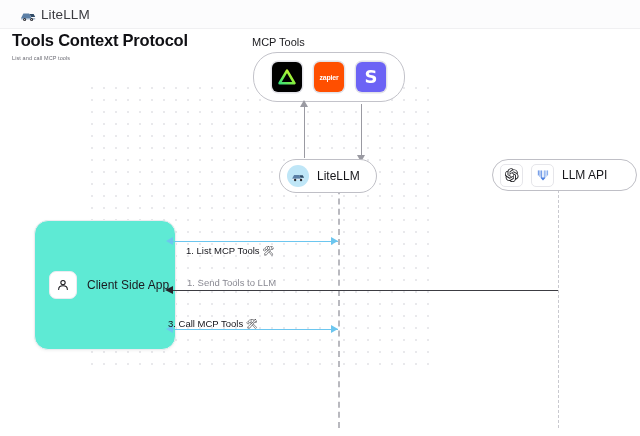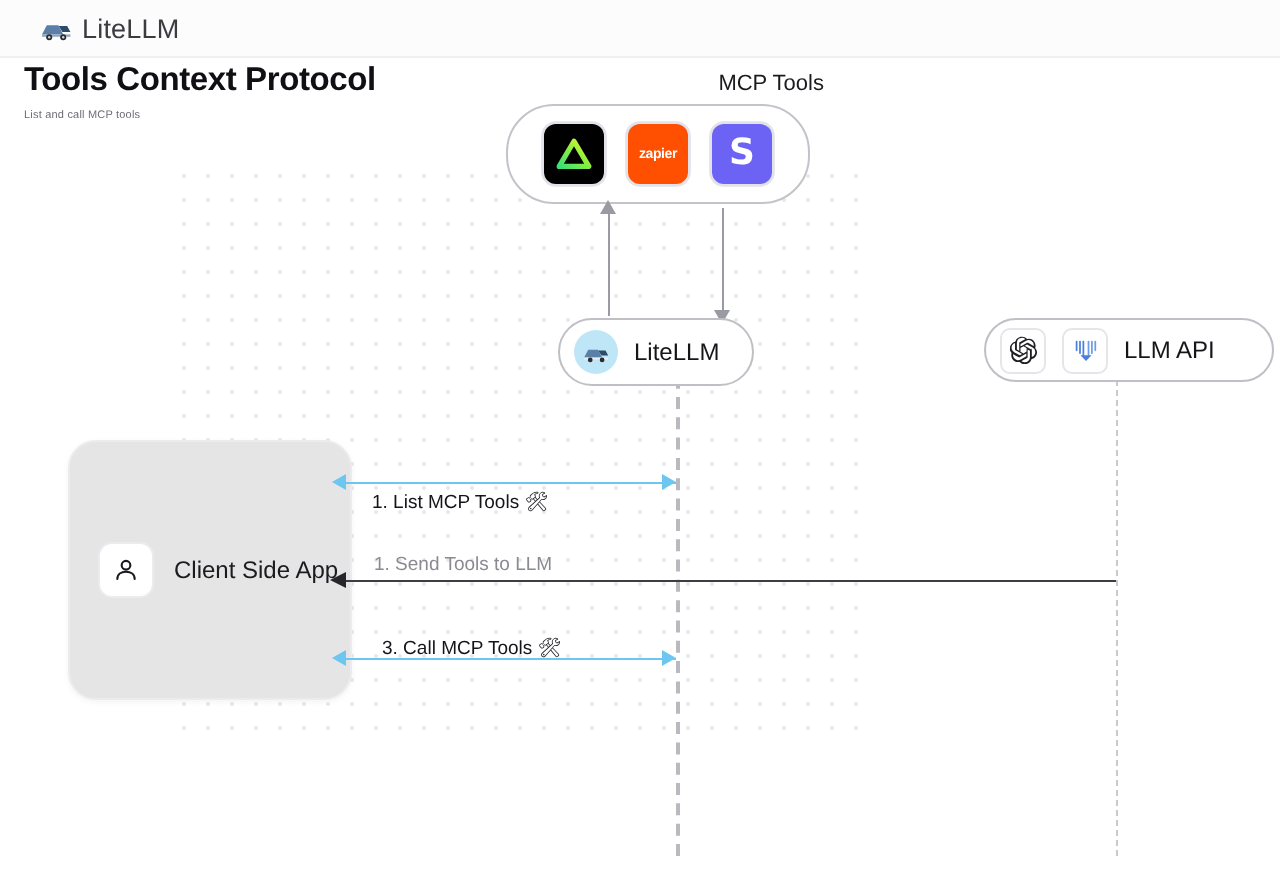--- a/index.html
+++ b/index.html
@@ -38,21 +38,21 @@
   .canvas-mask-t{position:absolute;left:0;top:0;width:640px;height:16px;background:#fff;}
   .canvas-mask-b{position:absolute;left:0;top:300px;width:640px;height:70px;background:#fff;}
 
   
   .lifeline{position:absolute;width:0;border-left-style:dashed;}
   .lifeline-mcp{left:338px;top:168px;height:260px;border-left-width:2.5px;border-left-color:#b9b9bf;}
   .lifeline-llm{left:558px;top:190px;height:238px;border-left-width:1.5px;border-left-color:#c9c9cf;}
 
   
   .mcp-label{
-    position:absolute;left:252px;top:36px;width:160px;text-align:right;
+    position:absolute;left:252px;top:36px;width:160px;text-align:left;
     font-size:11px;color:#1b1b1f;font-weight:500;
   }
   .mcp-box{
     position:absolute;left:253px;top:52px;width:150px;height:48px;
     border:1.4px solid #c3c3ca;border-radius:24px;background:#fff;
     display:flex;align-items:center;justify-content:center;gap:12px;
   }
   .tool-ico{width:30px;height:30px;border-radius:6px;display:flex;align-items:center;justify-content:center;
             box-shadow:0 0 0 1.4px #e2e2e8;overflow:hidden;}
   .tool-linear{background:#000000;}
@@ -81,21 +81,21 @@
   .avatar-litellm{
     width:22px;height:22px;border-radius:50%;background:#bfe6f7;
     display:flex;align-items:center;justify-content:center;flex:0 0 auto;
   }
   .sq-ico{width:21px;height:21px;border-radius:5px;background:#fff;border:1px solid #e6e6ea;
           display:flex;align-items:center;justify-content:center;flex:0 0 auto;}
 
   
   .client-box{
     position:absolute;left:34px;top:220px;width:142px;height:130px;
-    background:#e5e5e5;border:1px solid #ececf0;border-radius:14px;
+    background:#5eead4;border:1px solid #ececf0;border-radius:14px;
     box-shadow:0 1px 3px rgba(16,16,20,.05);
     display:flex;align-items:center;gap:10px;padding-left:14px;box-sizing:border-box;
   }
   .client-ico{width:26px;height:26px;border-radius:7px;border:1px solid #ebebf0;background:#fff;
               display:flex;align-items:center;justify-content:center;flex:0 0 auto;}
   .client-label{font-size:12px;color:#1b1b20;}
 
   
   .msg-line{position:absolute;height:0;}
   .msg-cap{font-size:9.5px;position:absolute;white-space:nowrap;}
@@ -110,21 +110,21 @@
   .line2{left:170px;top:290px;width:388px;border-top:1.6px solid #3c3c42;}
   .head2{position:absolute;left:165px;top:285.5px;width:0;height:0;
          border-top:4.8px solid transparent;border-bottom:4.8px solid transparent;border-right:8px solid #25252b;}
   .cap2{left:187px;top:277px;color:#8a8a93;font-weight:400;}
 
   .line3{left:170px;top:329px;width:168px;border-top:1.6px solid #6cc6ef;}
   .head3{position:absolute;left:166px;top:325px;width:0;height:0;
          border-top:4.4px solid transparent;border-bottom:4.4px solid transparent;border-right:7px solid #6cc6ef;}
   .head3b{position:absolute;left:331px;top:325px;width:0;height:0;
          border-top:4.4px solid transparent;border-bottom:4.4px solid transparent;border-left:7px solid #6cc6ef;}
-  .cap3{left:191px;top:318px;color:#14141a;font-weight:500;}
+  .cap3{left:168px;top:318px;color:#14141a;font-weight:500;}
 
   .tool-emoji{font-size:9.5px;}
 </style>
 </head>
 <body>
 
 <div id="app">
 
   <div class="topbar">
     <div class="brand">

